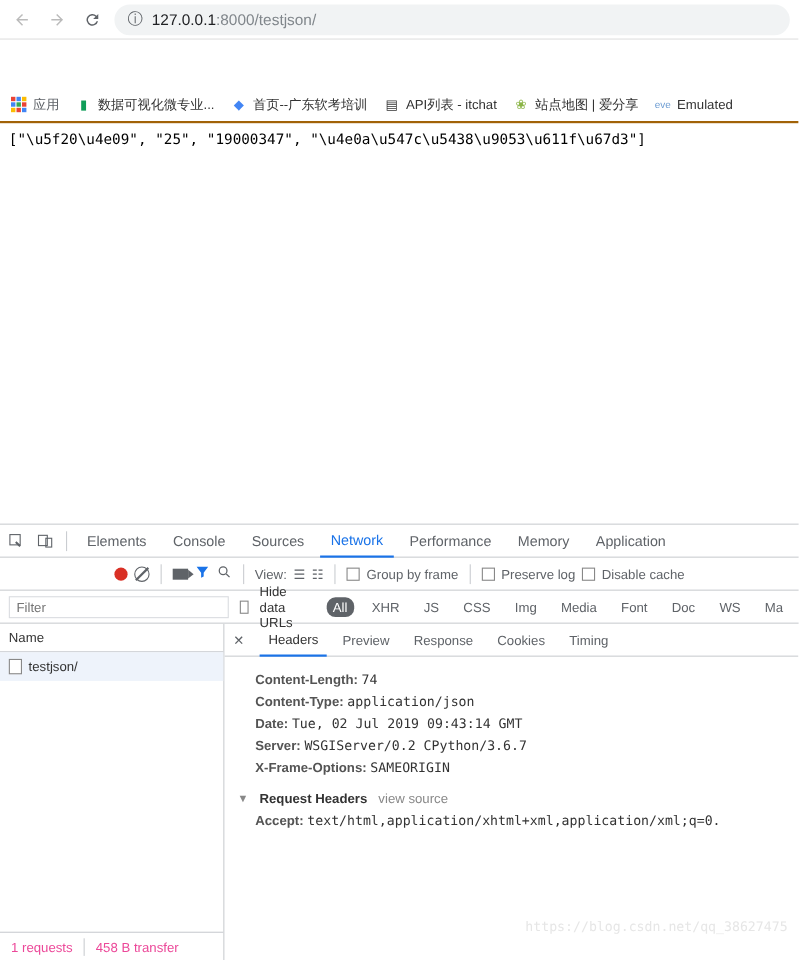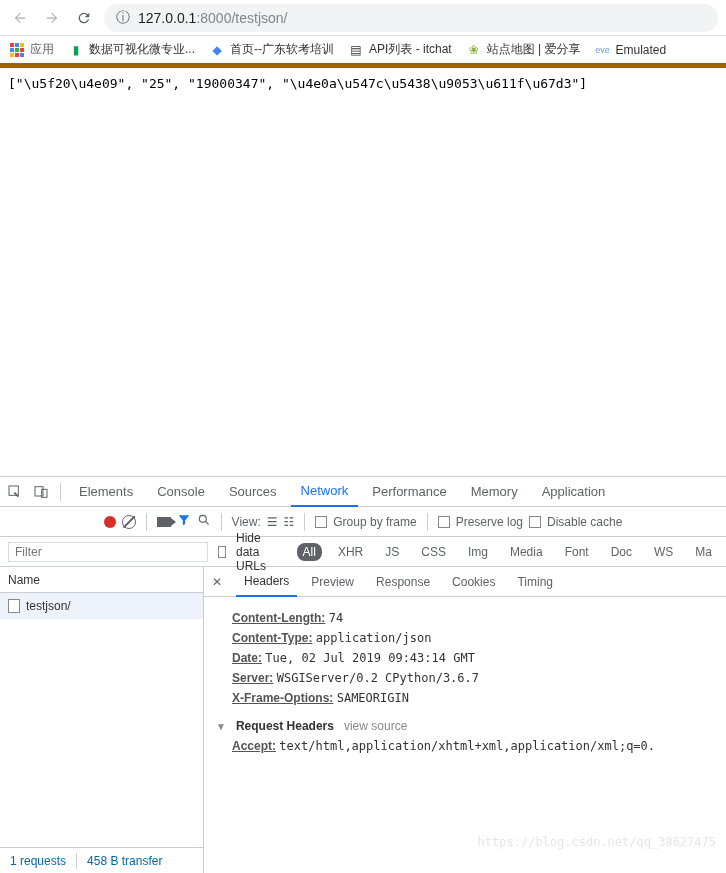--- a/index.html
+++ b/index.html
@@ -6,21 +6,21 @@
 body { width: 726px; height: 873px; background: #fff; overflow: hidden; font-size: 13px; color: #333; }
 
 .browser-bar { display: flex; align-items: center; height: 36px; padding: 0 8px; border-bottom: 1px solid #e0e0e0; gap: 8px; }
 .nav-btn { width: 24px; height: 24px; display: flex; align-items: center; justify-content: center; color: #5f6368; cursor: pointer; border-radius: 50%; }
 .nav-btn.disabled { color: #bbb; }
 .url-bar { flex: 1; display: flex; align-items: center; height: 28px; background: #f1f3f4; border-radius: 14px; padding: 0 12px; gap: 8px; }
 .info-icon { color: #5f6368; font-size: 14px; }
 .url-text { color: #202124; font-size: 14px; }
 .url-text .gray { color: #80868b; }
 
-.bookmarks-bar { display: flex; align-items: center; height: 32px; padding: 0 10px; border-bottom: 5px solid #a16207; gap: 14px; font-size: 12px; }
+.bookmarks-bar { display: flex; align-items: center; height: 32px; padding: 0 10px; border-bottom: 2px solid #a16207; gap: 14px; font-size: 12px; margin-top: 44px; }
 .apps-btn { display: flex; align-items: center; gap: 6px; color: #5f6368; cursor: pointer; }
 .apps-grid { display: grid; grid-template-columns: repeat(3,4px); grid-template-rows: repeat(3,4px); gap: 1px; }
 .apps-grid span { background: #fbbc04; }
 .apps-grid span:nth-child(1) { background: #ea4335; }
 .apps-grid span:nth-child(2) { background: #4285f4; }
 .apps-grid span:nth-child(3) { background: #fbbc04; }
 .apps-grid span:nth-child(4) { background: #4285f4; }
 .apps-grid span:nth-child(5) { background: #34a853; }
 .apps-grid span:nth-child(6) { background: #ea4335; }
 .apps-grid span:nth-child(7) { background: #fbbc04; }
@@ -63,28 +63,28 @@
 .file-icon { width: 12px; height: 14px; border: 1px solid #888; background: #fff; }
 
 .dt-details { flex: 1; display: flex; flex-direction: column; overflow: hidden; }
 .detail-tabs { display: flex; align-items: center; height: 30px; border-bottom: 1px solid #cacdd1; padding: 0 8px; gap: 6px; font-size: 12px; }
 .close-x { width: 18px; cursor: pointer; color: #5f6368; }
 .detail-tab { padding: 0 8px; height: 30px; display: flex; align-items: center; color: #5f6368; cursor: pointer; }
 .detail-tab.active { color: #333; border-bottom: 2px solid #1a73e8; }
 
 .detail-content { flex: 1; overflow-y: auto; padding: 8px 12px; font-size: 12px; }
 .header-line { margin: 6px 0 6px 16px; }
-.header-line b { color: #545454; font-weight: bold; text-decoration: underline; }
+.header-line b { color: #545454; font-weight: bold; }
 .header-line .val { font-family: "Consolas", monospace; color: #333; }
 .section-title { margin-top: 14px; display: flex; align-items: center; gap: 10px; }
 .section-title .tri { color: #888; font-size: 10px; }
 .section-title b { color: #333; }
 .section-title .view-src { color: #888; }
 
-.dt-status { height: 26px; border-top: 1px solid #cacdd1; display: flex; align-items: center; padding: 0 10px; gap: 10px; font-size: 12px; color: #0369a1; }
+.dt-status { height: 26px; border-top: 1px solid #cacdd1; display: flex; align-items: center; padding: 0 10px; gap: 10px; font-size: 12px; color: #ec4899; }
 .dt-status .sep { width: 1px; height: 16px; background: #cacdd1; }
 
 .watermark { position: absolute; bottom: 24px; right: 10px; color: #e6e6e6; font-size: 12px; font-family: monospace; }
 </style>
 </head>
 <body>
 
 <div class="browser-bar">
   <div class="nav-btn disabled">
       <svg width="16" height="16" viewBox="0 0 24 24">

